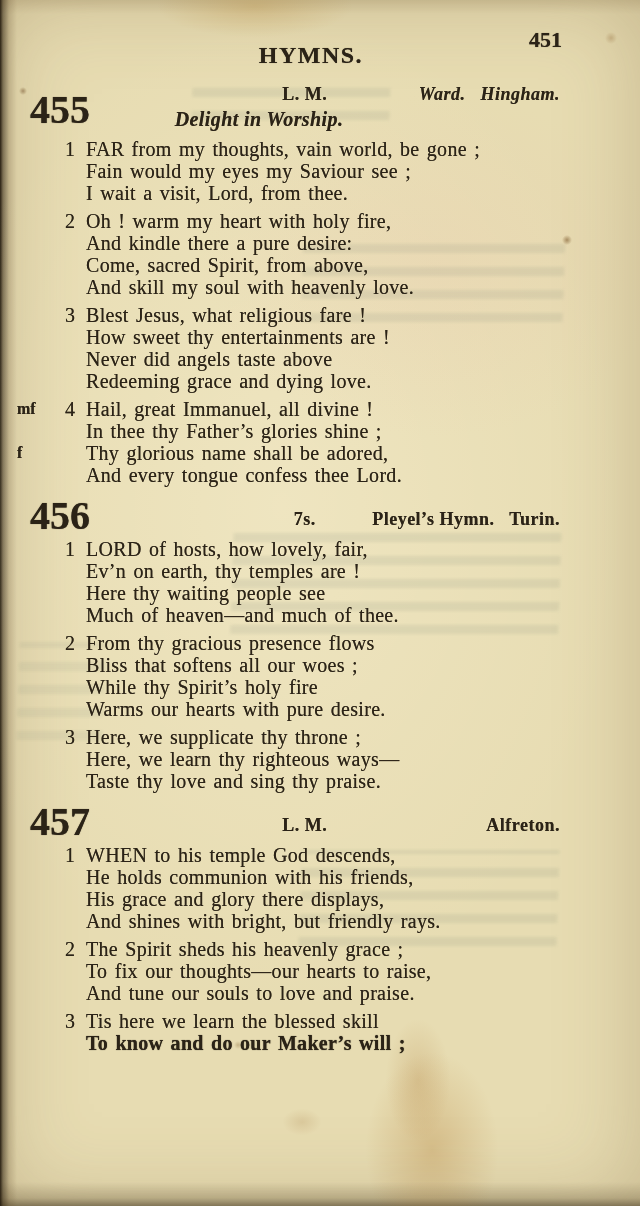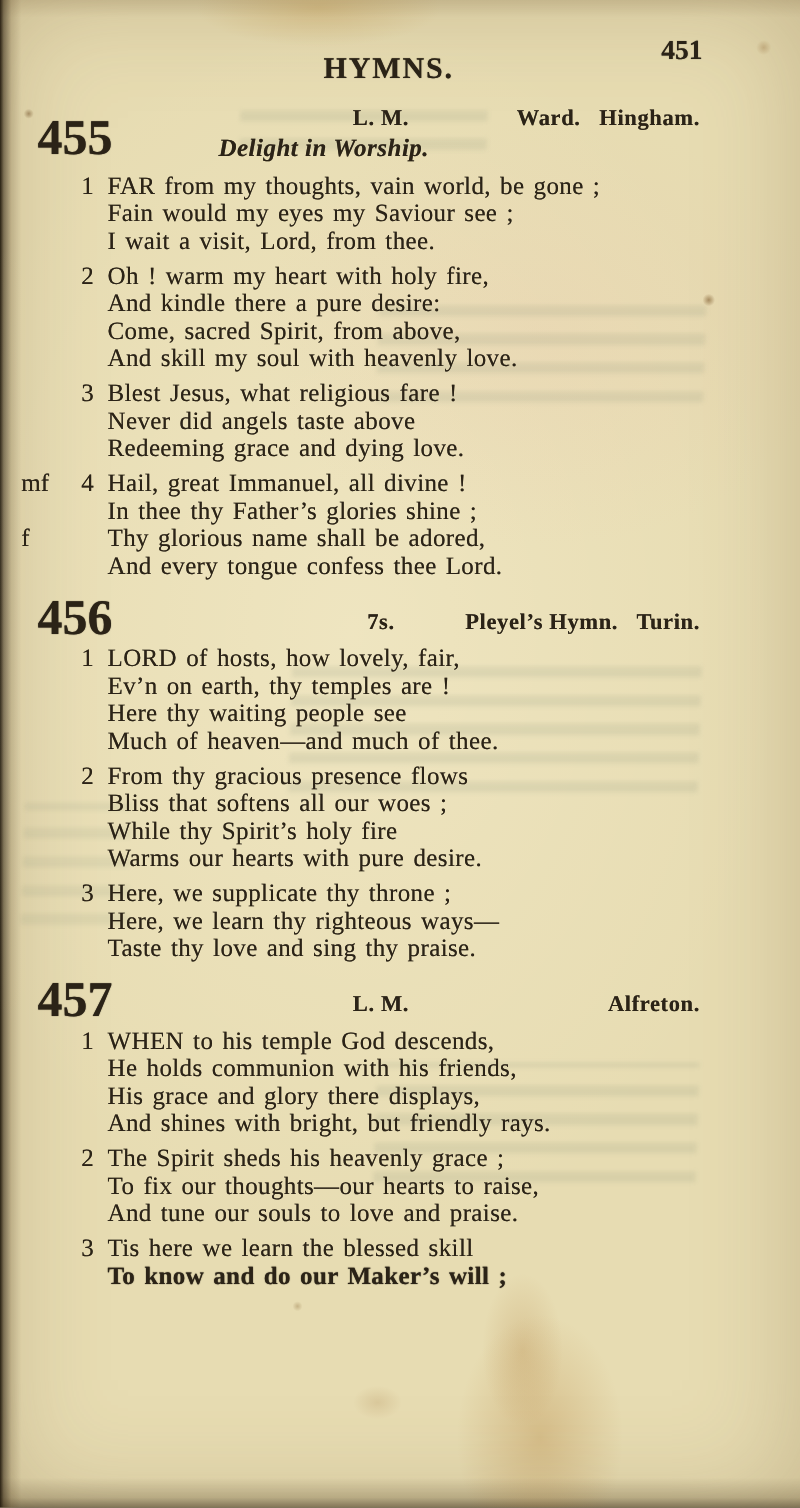--- a/index.html
+++ b/index.html
@@ -66,21 +66,21 @@
   .hymn-head.with-subject .hymn-number{top:8px;}
   .hymn-meter,.hymn-tunes{
     font-size:18px;font-weight:700;letter-spacing:0.5px;
     text-shadow:0 0 0.5px rgba(43,35,23,0.7);
     white-space:pre;
     margin-left:30px;
   }
   .hymn-meter{position:absolute;left:46%;transform:translateX(-50%);bottom:8px;}
   .hymn-tunes{position:absolute;right:2px;bottom:8px;}
   .hymn-head.with-subject .hymn-meter{bottom:auto;top:2px;}
-  .hymn-head.with-subject .hymn-tunes{bottom:auto;top:2px;}
+  .hymn-head.with-subject .hymn-tunes{bottom:auto;top:2px;font-style:italic;}
   .hymn-subject{
     position:absolute;top:26px;left:-14px;right:60px;text-align:center;
     font-style:italic;font-weight:600;font-size:20px;letter-spacing:0.4px;
     text-shadow:0 0 0.5px rgba(43,35,23,0.7);
   }
   
   .verse{
     position:relative;
     display:grid;grid-template-columns:56px 1fr;
     margin:0 0 6px 0;
@@ -92,21 +92,21 @@
   }
   .line{
     font-size:20px;line-height:22px;
     word-spacing:2px;letter-spacing:0.3px;
     text-shadow:0 0 0.5px rgba(43,35,23,0.7);
     white-space:nowrap;
   }
   .line.heavy{font-weight:700;text-shadow:0 0 0.9px rgba(35,28,18,0.95);}
   .dyn{
     position:absolute;left:-13px;
-    font-size:20px;font-weight:400;line-height:22px;
+    font-size:16px;font-weight:700;line-height:22px;
     text-shadow:0 0 0.5px rgba(43,35,23,0.8);
   }
 </style>
 </head>
 <body>
 
 <div class="page">
 
   <div class="ghost ghost-a"></div>
   <div class="ghost ghost-b"></div>
@@ -142,20 +142,21 @@
               <div class="line">Oh !  warm my heart with holy fire,</div>
               <div class="line">And kindle there a pure desire:</div>
               <div class="line">Come, sacred Spirit, from above,</div>
               <div class="line">And skill my soul with heavenly love.</div>
             </div>
           </div>
           <div class="verse">
             <div class="verse-num">3</div>
             <div class="verse-body">
               <div class="line">Blest Jesus, what religious fare !</div>
+              <div class="line">How sweet thy entertainments are !</div>
               <div class="line">Never did angels taste above</div>
               <div class="line">Redeeming grace and dying love.</div>
             </div>
           </div>
           <div class="verse">
             <span class="dyn" style="top: 0px;">mf</span>
             <span class="dyn" style="top: 44px;">f</span>
             <div class="verse-num">4</div>
             <div class="verse-body">
               <div class="line">Hail, great Immanuel, all divine !</div>

